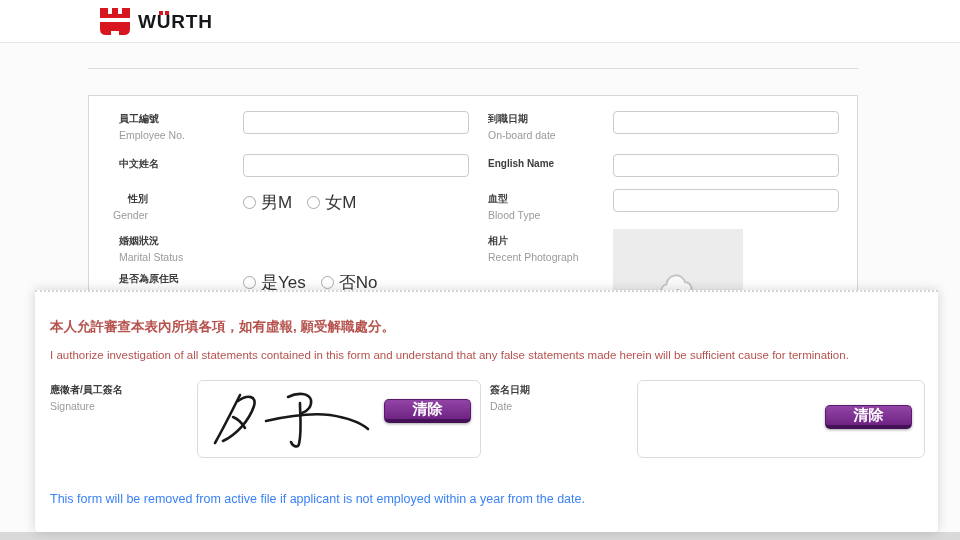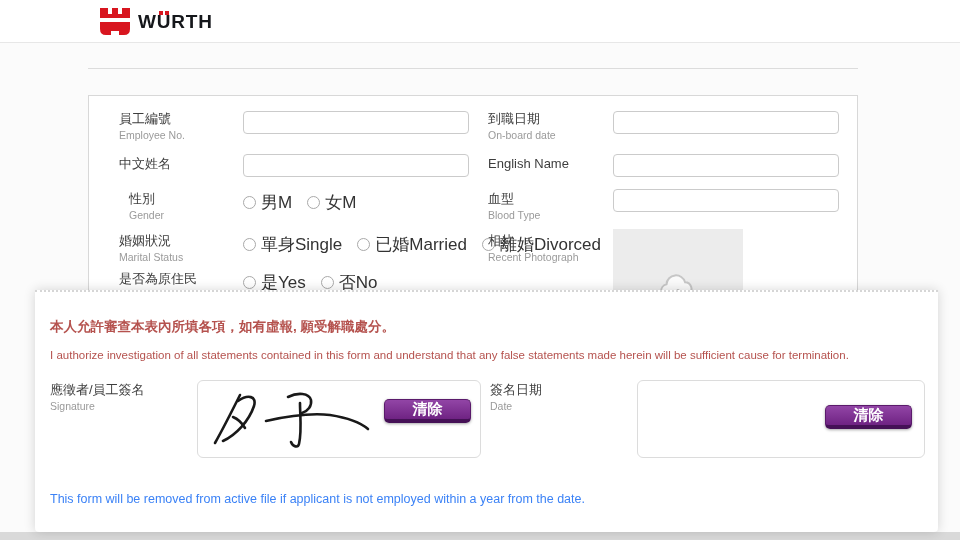--- a/index.html
+++ b/index.html
@@ -16,21 +16,21 @@
   .uml { position:relative; }
   .uml::before, .uml::after { content:""; position:absolute; top:0px; width:3.5px; height:3.5px; background:#d8161f; }
   .uml::before { left:2.5px; } .uml::after { left:8.5px; }
   
   .title-row { position:absolute; left:88px; top:68px; width:770px; display:flex; align-items:center; gap:12px; }
   .page-title { font-size:15.5px; font-weight:bold; color:#333; white-space:nowrap; }
   .title-rule { flex:1; height:1px; background:#dcdcdc; }
   .form-box { position:absolute; left:88px; top:95px; width:770px; height:212px;
               background:#fff; border:1px solid #d8d8d8; }
   .fld { position:absolute; }
-  .lab { font-size:13px; font-weight:normal; color:#3d3d3d; line-height:15px; }
+  .lab { font-size:10px; font-weight:bold; color:#3d3d3d; line-height:15px; }
   .sub { font-size:10.5px; color:#9a9a9a; margin-top:3px; }
   .inp { position:absolute; width:226px; height:23px; border:1px solid #cbcbcb;
          border-radius:4px; background:#fff; outline:none; font-size:12px; padding:0 6px; }
   .radio-row { position:absolute; display:flex; align-items:center; }
   .opt { display:flex; align-items:center; margin-right:15px; font-size:17px; color:#333; cursor:pointer; }
   .rb { width:13px; height:13px; border:1px solid #a9a9a9; border-radius:50%; background:#fff;
         display:inline-block; margin-right:5px; flex:none; }
   .photo-box { position:absolute; left:524px; top:133px; width:130px; height:80px;
                background:#ececec; display:flex; align-items:flex-end; justify-content:center; cursor:pointer; }
   .photo-box svg { margin-bottom:4px; }
@@ -88,21 +88,21 @@
 
   <div class="fld" style="left:30px; top:60px;">
     <div class="lab">中文姓名</div>
   </div>
   <input class="inp" style="left: 154px; top: 58px;" value="">
   <div class="fld" style="left:399px; top:60px;">
     <div class="lab">English Name</div>
   </div>
   <input class="inp" style="left: 524px; top: 58px;" value="">
 
-  <div class="fld" style="left:40px; top:95px;">
+  <div class="fld" style="left:24px; top:95px;text-align:right;">
     <div class="lab">性別</div>
     <div class="sub">Gender</div>
   </div>
   <div class="radio-row" style="left:154px; top:95px;">
     <label class="opt">
         <span class="rb"></span>
         <span>男M</span>
       </label>
     <label class="opt">
         <span class="rb"></span>
@@ -111,34 +111,20 @@
   </div>
   <div class="fld" style="left:399px; top:95px;">
     <div class="lab">血型</div>
     <div class="sub">Blood Type</div>
   </div>
   <input class="inp" style="left: 524px; top: 93px;" value="">
 
   <div class="fld" style="left:30px; top:137px;">
     <div class="lab">婚姻狀況</div>
     <div class="sub">Marital Status</div>
-  </div>
-  <div class="radio-row" style="left:154px; top:137px;">
-    <label class="opt">
-        <span class="rb"></span>
-        <span>單身Single</span>
-      </label>
-    <label class="opt">
-        <span class="rb"></span>
-        <span>已婚Married</span>
-      </label>
-    <label class="opt">
-        <span class="rb"></span>
-        <span>離婚Divorced</span>
-      </label>
   </div>
   <div class="fld" style="left:399px; top:137px;">
     <div class="lab">相片</div>
     <div class="sub">Recent Photograph</div>
   </div>
   <div class="photo-box">
     <svg width="44" height="34" viewBox="0 0 44 34">
       <path d="M12 27 a7 7 0 0 1 -1.5 -13.8 a9.5 9.5 0 0 1 18.6 -2 a6.5 6.5 0 0 1 3.9 11.6" fill="#fafafa" stroke="#c6c6c6" stroke-width="2" stroke-linecap="round"></path>
       <path d="M22 32 V20 M16.5 25.5 L22 19.5 L27.5 25.5" fill="none" stroke="#b5b5b5" stroke-width="3" stroke-linecap="round" stroke-linejoin="round"></path>
     </svg>

